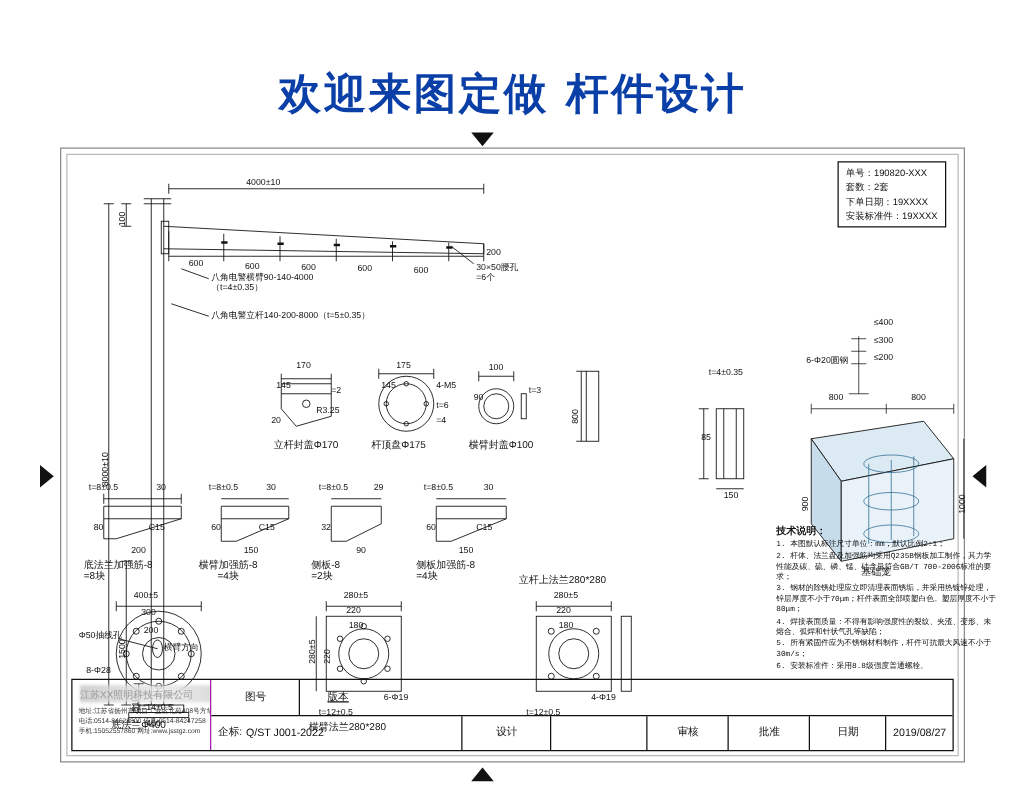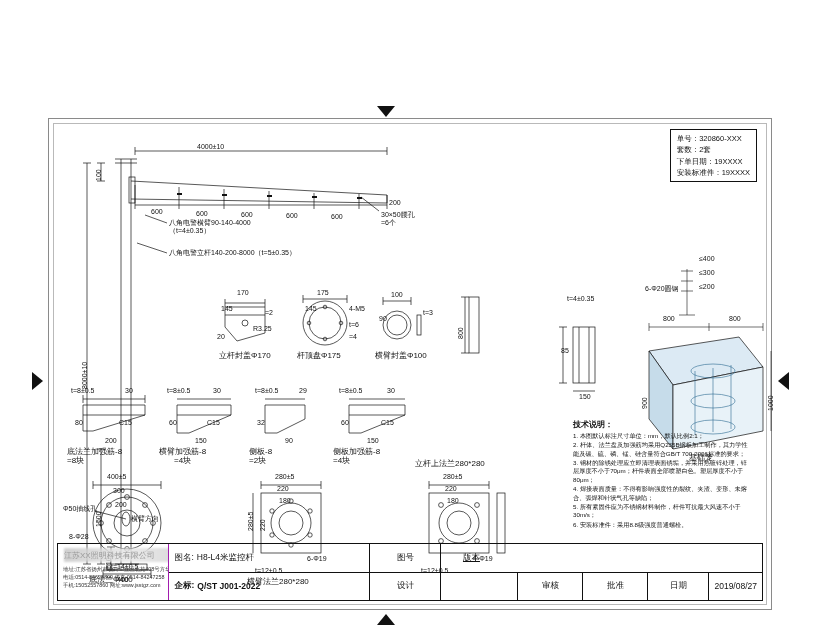--- a/index.html
+++ b/index.html
@@ -41,21 +41,21 @@
   .t{position:absolute;font-size:7px;color:#111;white-space:nowrap;
      font-family:"Liberation Sans","DejaVu Sans",sans-serif;line-height:1.15;}
   .t8{font-size:8px;}
   .rot{transform:rotate(-90deg);transform-origin:0 0;}
 
   
   .infoblk{position:absolute;right:14px;top:10px;border:1px solid #111;padding:3px 6px;background:#fff;}
   .infoblk div{font-size:7.5px;color:#111;line-height:1.5;white-space:nowrap;}
 
   
-  .notes{position:absolute;left:524px;top:300px;width:178px;}
+  .notes{position:absolute;left:572px;top:300px;width:178px;font-family:Liberation Mono, monospace;}
   .notes .nt-title{font-size:8px;font-weight:bold;color:#111;margin-bottom:2px;}
   .notes p{margin:0 0 1px 0;font-size:6.2px;line-height:1.35;color:#111;}
 
   
   .tblock{position:absolute;left:8px;bottom:8px;width:706px;height:58px;border:1px solid #111;box-sizing:border-box;display:flex;}
   .tb-logo{width:152px;border-right:1px solid #a21caf;position:relative;overflow:hidden;}
   .tb-logo .lg{position:absolute;left:6px;top:6px;font-size:8px;color:#9a9a9a;}
   .tb-logo .blur{position:absolute;left:6px;top:4px;width:128px;height:14px;background:linear-gradient(90deg,#c9c9c9,#e8e8e8,#cfcfcf);filter:blur(1.2px);opacity:.85;}
   .tb-logo .ad{position:absolute;left:5px;top:22px;font-size:5.4px;color:#333;line-height:1.45;white-space:nowrap;}
   .tb-grid{flex:1;display:flex;flex-direction:column;}
@@ -65,31 +65,32 @@
   .tb-cell:last-child{border-right:none;}
 
   
   svg{position:absolute;left:0;top:0;overflow:visible;}
 </style>
 </head>
 <body>
 
 <div id="root">
 
+  <div class="title">欢迎来图定做 杆件设计</div>
 
   <div class="tri tri-down" style="left:377px;top:106px;"></div>
   <div class="tri tri-up" style="left:377px;top:614px;"></div>
   <div class="tri tri-right" style="left:32px;top:372px;"></div>
   <div class="tri tri-left" style="left:778px;top:372px;"></div>
 
   <div class="sheet">
     <div class="sheet-inner"></div>
 
     <div class="infoblk">
-      <div>单号：320860-XXX</div>
+      <div>单号：190820-XXX</div>
       <div>套数：2套</div>
       <div>下单日期：19XXXX</div>
       <div>安装标准件：19XXXX</div>
     </div>
 
     <svg width="724" height="492">
       <g stroke="#111" fill="none" stroke-width="0.7">
 
         <line x1="72" y1="40" x2="72" y2="445"></line>
         <line x1="82" y1="40" x2="82" y2="445"></line>
@@ -430,29 +431,25 @@
         <div class="blur"></div>
         <div class="lg">江苏XX照明科技有限公司</div>
         <div class="ad">
           <div>地址:江苏省扬州市项目工业区北苑408号方华路8段门卫处街道8</div>
           <div>电话:0514-84628800        传真:0514-84247258</div>
           <div>手机:15052557860          网址:www.jsstgz.com</div>
         </div>
       </div>
       <div class="tb-grid">
         <div class="tb-row">
-          <div class="tb-cell" style="width:190px;">
-            <span>图名:</span>
-            <span style="margin-left:3px;">H8-L4米监控杆</span>
-          </div>
           <div class="tb-cell" style="width:60px;justify-content:center;">图号</div>
           <div class="tb-cell" style="width:50px;justify-content:center;text-decoration:underline;">版本</div>
         </div>
         <div class="tb-row">
-          <div class="tb-cell" style="width:190px;font-weight:bold;">
+          <div class="tb-cell" style="width:190px;">
             <span>企标:</span>
             <span style="margin-left:3px;">Q/ST J001-2022</span>
           </div>
           <div class="tb-cell" style="width:60px;justify-content:center;">设计</div>
           <div class="tb-cell" style="width:66px;justify-content:center;"></div>
           <div class="tb-cell" style="width:54px;justify-content:center;">审核</div>
           <div class="tb-cell" style="width:54px;justify-content:center;">批准</div>
           <div class="tb-cell" style="width:50px;justify-content:center;">日期</div>
           <div class="tb-cell" style="flex:1;justify-content:center;">2019/08/27</div>
         </div>

